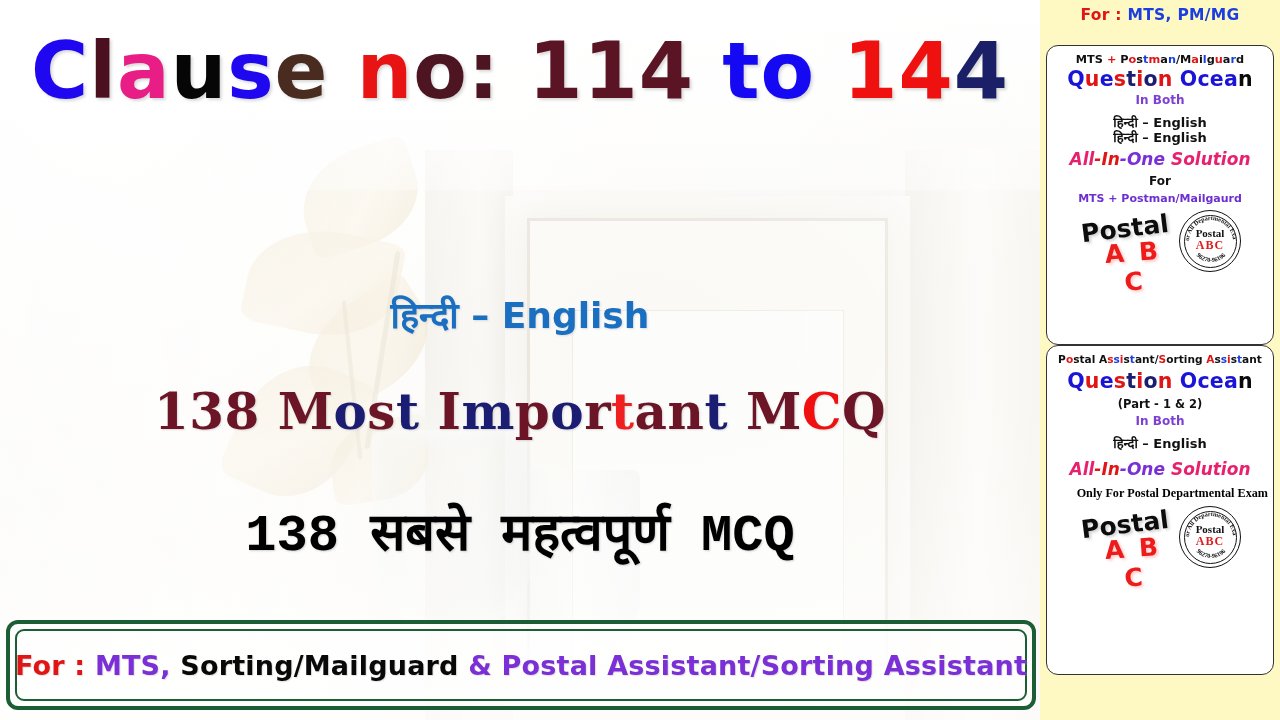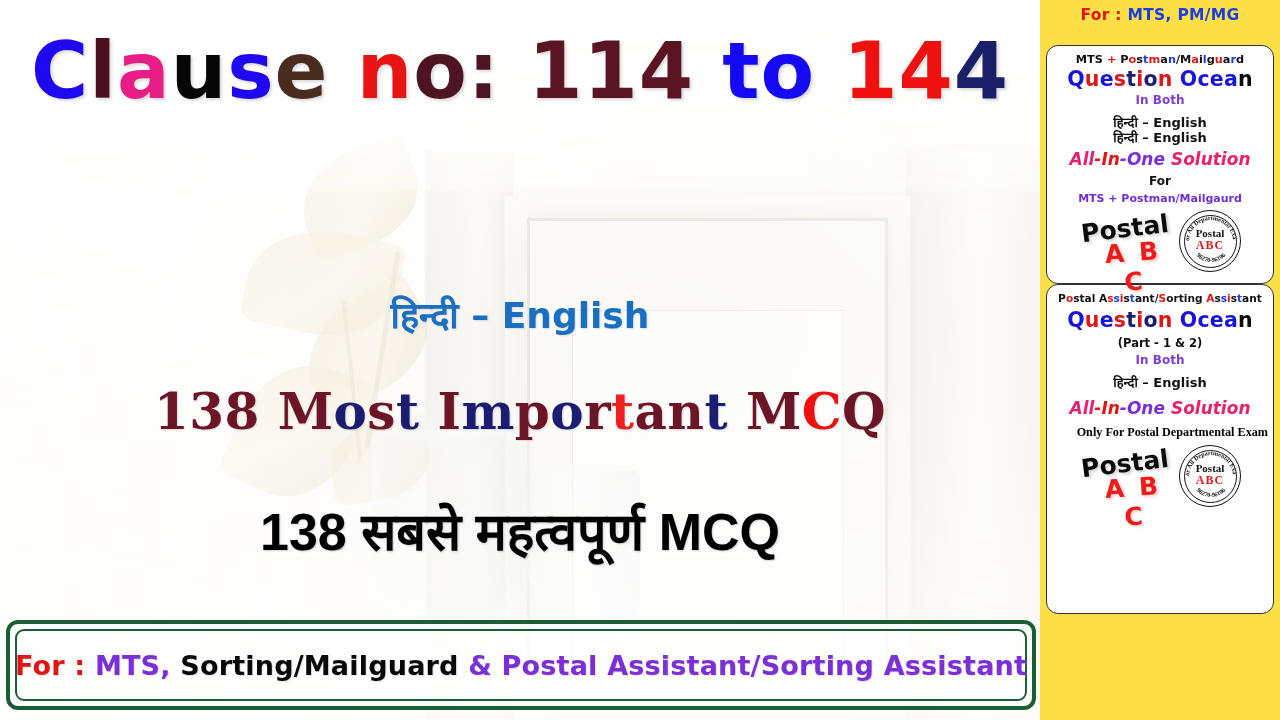--- a/index.html
+++ b/index.html
@@ -132,21 +132,21 @@
     font-family: "DejaVu Serif", serif;
     font-weight: bold;
     font-size: 50px;
     letter-spacing: .5px;
     text-shadow: 1px 1px 2px rgba(140,140,145,.3);
   }
 
   
   #mcq-hi {
     top: 494px;
-    font-family: Liberation Sans, sans-serif;
+    font-family: Liberation Mono, monospace;
     font-weight: bold;
     font-size: 52px;
     color: #000000;
     text-shadow: 1px 1px 2px rgba(130,130,135,.35);
   }
 
   
   #banner {
     position:absolute; left:6px; top:620px; width:1030px; height:90px;
     border: 4px solid #1b5e35;
@@ -166,21 +166,21 @@
     font-weight: bold;
     font-size: 27px;
     white-space:nowrap;
     letter-spacing: .2px;
     text-shadow: 1px 1px 1px rgba(160,160,160,.3);
   }
 
   
   #sidebar {
     position:absolute; left:1040px; top:0; width:240px; height:720px;
-    background:#fde047;
+    background:#fef9c3;
   }
   .card-head {
     text-align:center;
     font-family: "DejaVu Sans", sans-serif;
     font-weight:bold;
     font-size:15.5px;
     letter-spacing:.3px;
     white-space:nowrap;
   }
   .card {
@@ -309,21 +309,21 @@
     <div id="banner-inner">
       <div id="banner-text"><span style="color: rgb(224, 21, 21);">For : </span><span style="color: rgb(123, 47, 214);">MTS, </span><span style="color: rgb(8, 8, 8);">Sorting/Mailguard </span><span style="color: rgb(123, 47, 214);">&amp; </span><span style="color: rgb(123, 47, 214);">Postal Assistant/Sorting Assistant</span></div>
     </div>
   </div>
 </div>
 
 <div id="sidebar">
 
   <div class="card-head" style="margin:6px 0 5px;"><span style="color: rgb(224, 21, 21);">For : </span><span style="color: rgb(26, 62, 224);">MTS, PM/MG</span></div>
 
-  <div class="card" style="height:239px;margin-top:21px;">
+  <div class="card" style="height:300px;margin-top:21px;">
     <div class="c-row r-head"><span style="color: rgb(17, 17, 17);">MTS </span><span style="color: rgb(224, 21, 21);">+ </span><span style="color: rgb(17, 17, 17);">P</span><span style="color: rgb(224, 21, 21);">o</span><span style="color: rgb(17, 17, 17);">s</span><span style="color: rgb(26, 62, 224);">t</span><span style="color: rgb(224, 21, 21);">m</span><span style="color: rgb(17, 17, 17);">a</span><span style="color: rgb(26, 62, 224);">n</span><span style="color: rgb(17, 17, 17);">/M</span><span style="color: rgb(224, 21, 21);">a</span><span style="color: rgb(17, 17, 17);">i</span><span style="color: rgb(26, 62, 224);">l</span><span style="color: rgb(17, 17, 17);">g</span><span style="color: rgb(224, 21, 21);">u</span><span style="color: rgb(17, 17, 17);">a</span><span style="color: rgb(26, 62, 224);">r</span><span style="color: rgb(17, 17, 17);">d</span></div>
 
     <div class="c-row r-qo"><span style="color: rgb(26, 20, 216);">Q</span><span style="color: rgb(224, 21, 21);">u</span><span style="color: rgb(26, 20, 216);">e</span><span style="color: rgb(224, 21, 21);">s</span><span style="color: rgb(27, 29, 114);">t</span><span style="color: rgb(224, 21, 21);">i</span><span style="color: rgb(27, 29, 114);">o</span><span style="color: rgb(224, 21, 21);">n</span><span style="color: rgb(0, 0, 0);"> </span><span style="color: rgb(26, 20, 216);">O</span><span style="color: rgb(26, 20, 216);">c</span><span style="color: rgb(26, 20, 216);">e</span><span style="color: rgb(26, 20, 216);">a</span><span style="color: rgb(10, 10, 10);">n</span></div>
 
 
     <div class="c-row r-both" style="margin-top:2px;">In Both</div>
 
     <div class="c-row r-lang" style="margin-top:6px;">हिन्दी – English</div>
     <div class="c-row r-lang" style="margin-top:-3px;">हिन्दी – English</div>
 

